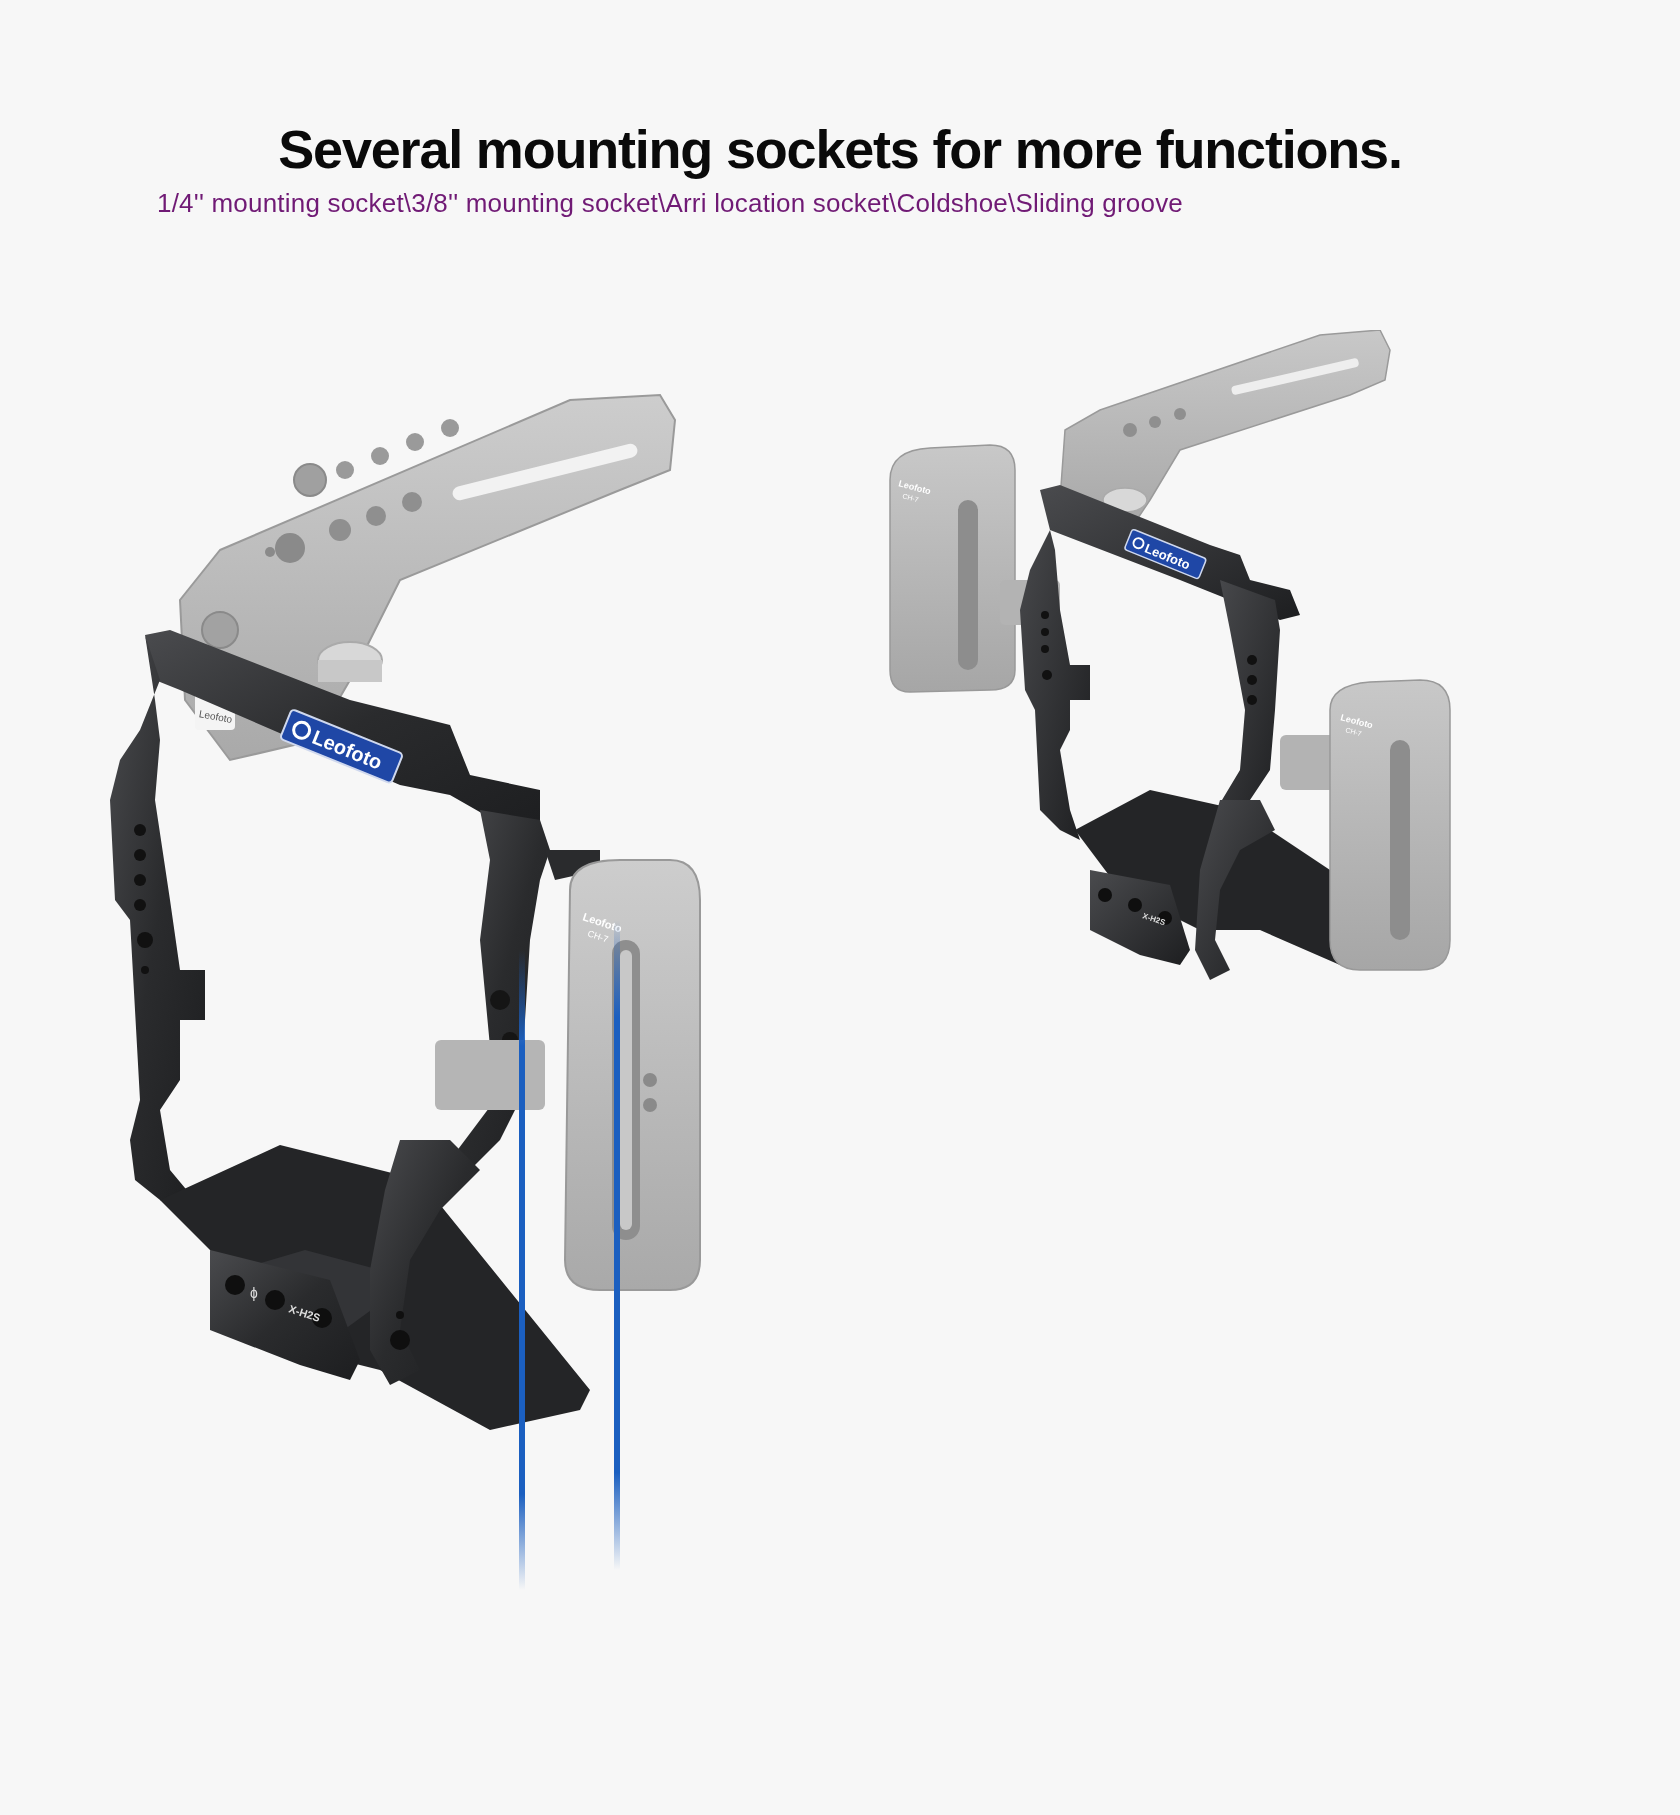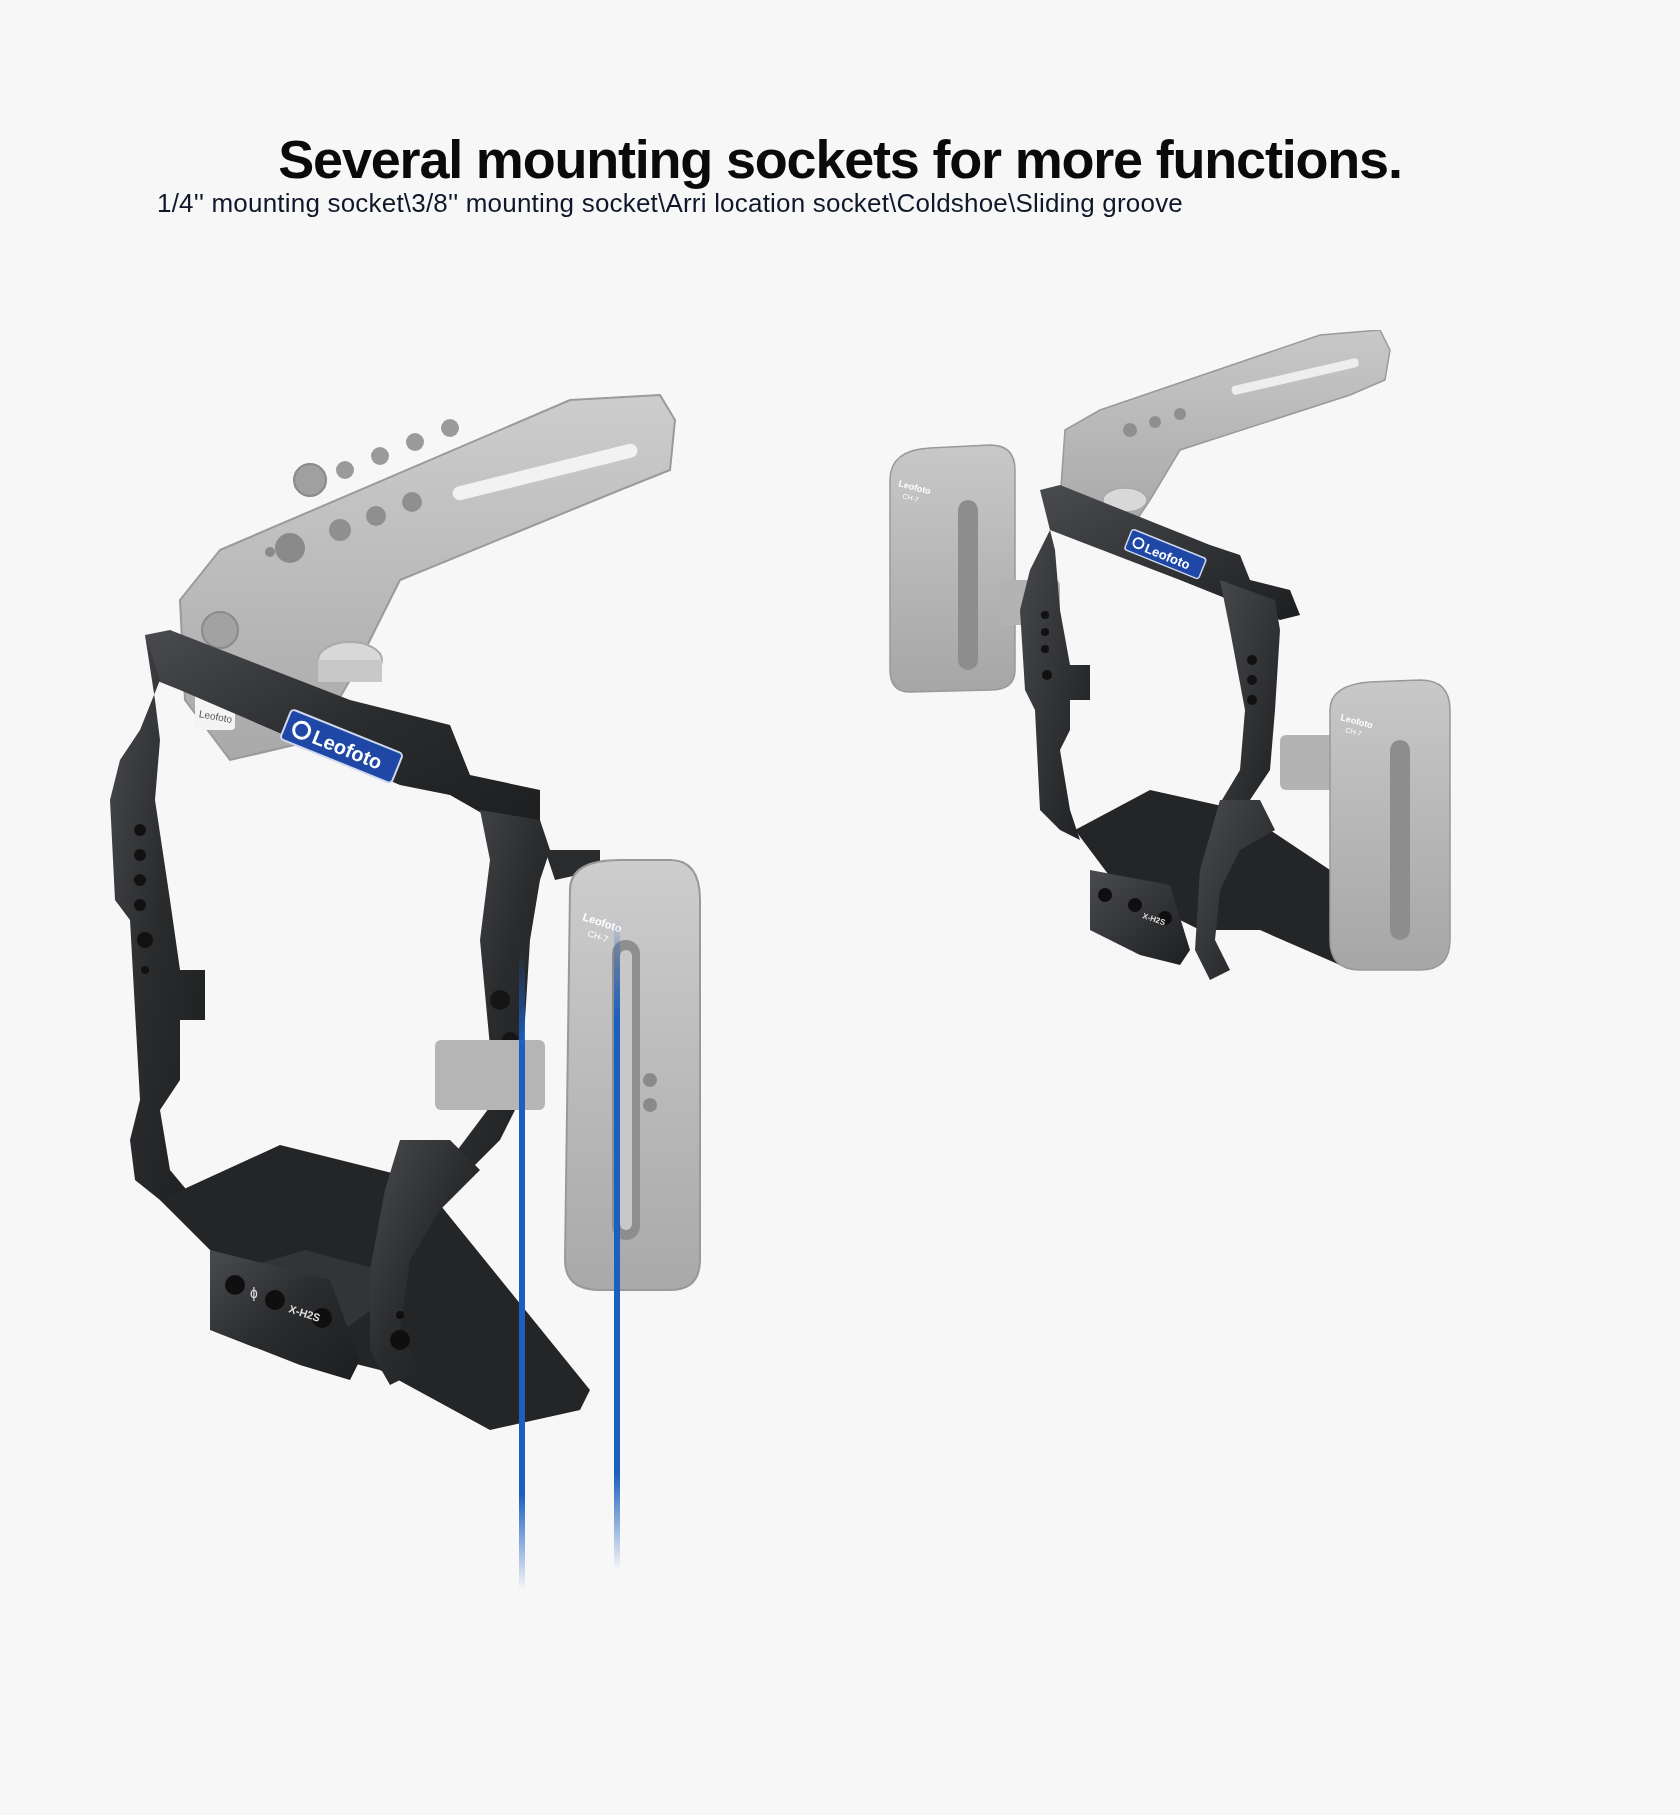--- a/index.html
+++ b/index.html
@@ -3,27 +3,27 @@
 <meta charset="utf-8">
 <style>
   html, body { margin: 0; padding: 0; }
   body {
     width: 1680px; height: 1815px;
     background: #f7f7f7;
     position: relative; overflow: hidden;
     font-family: "Liberation Sans", sans-serif;
   }
   .headline {
-    position: absolute; left: 0; width: 1680px; top: 128px;
+    position: absolute; left: 0; width: 1680px; top: 118px;
     text-align: center; font-weight: 700; font-size: 54px;
     letter-spacing: -1.2px; color: #0a0a0a;
   }
   .subline {
     position: absolute; left: 0; width: 1340px; top: 188px;
-    text-align: center; font-size: 26px; color: #0f172a;
+    text-align: center; font-size: 26px; color: #701a75;
     letter-spacing: 0.2px;
   }
   .product { position: absolute; }
   #product-main { left: 100px; top: 380px; width: 720px; height: 1240px; }
   #product-secondary { left: 880px; top: 330px; width: 620px; height: 800px; }
   svg text { font-family: "Liberation Sans", sans-serif; }
 </style>
 </head>
 <body>
 

